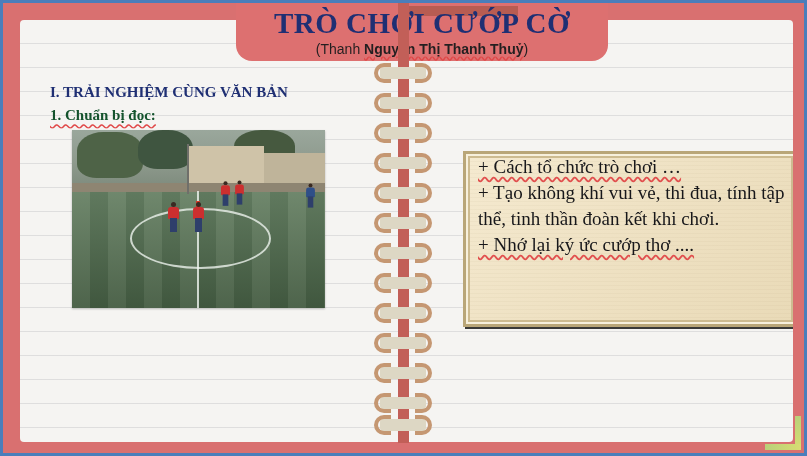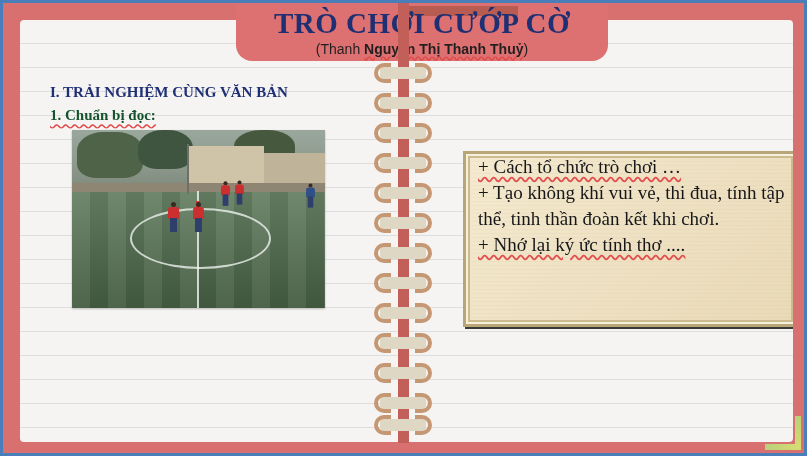--- a/index.html
+++ b/index.html
@@ -254,21 +254,21 @@
           <div class="head"></div>
           <div class="torso"></div>
           <div class="legs"></div>
         </div>
     </div>
 
 
     <div class="notebox">
       <div class="nb-line nb-wavy">+ Cách tổ chức trò chơi …</div>
       <div class="nb-l2">+ Tạo không khí vui vẻ, thi đua, tính tập thể, tinh thần đoàn kết khi chơi.</div>
-      <div class="nb-l3 nb-wavy">+ Nhớ lại ký ức tính thơ ....</div>
+      <div class="nb-l3 nb-wavy">+ Nhớ lại ký ức cướp thơ ....</div>
     </div>
   </div>
 
   <div class="spiral">
     <div class="spine"></div>
     <div class="ring" style="top:60px">
         <div class="bar"></div>
         <div class="capL"></div>
         <div class="capR"></div>
       </div>

